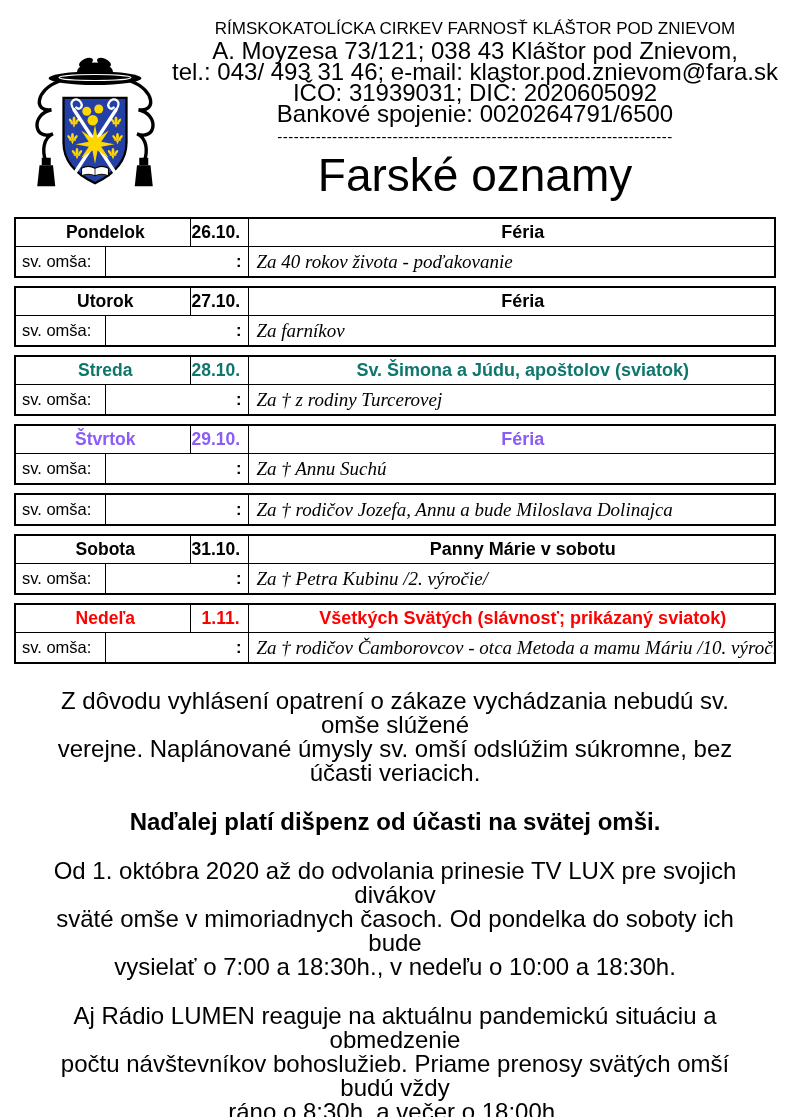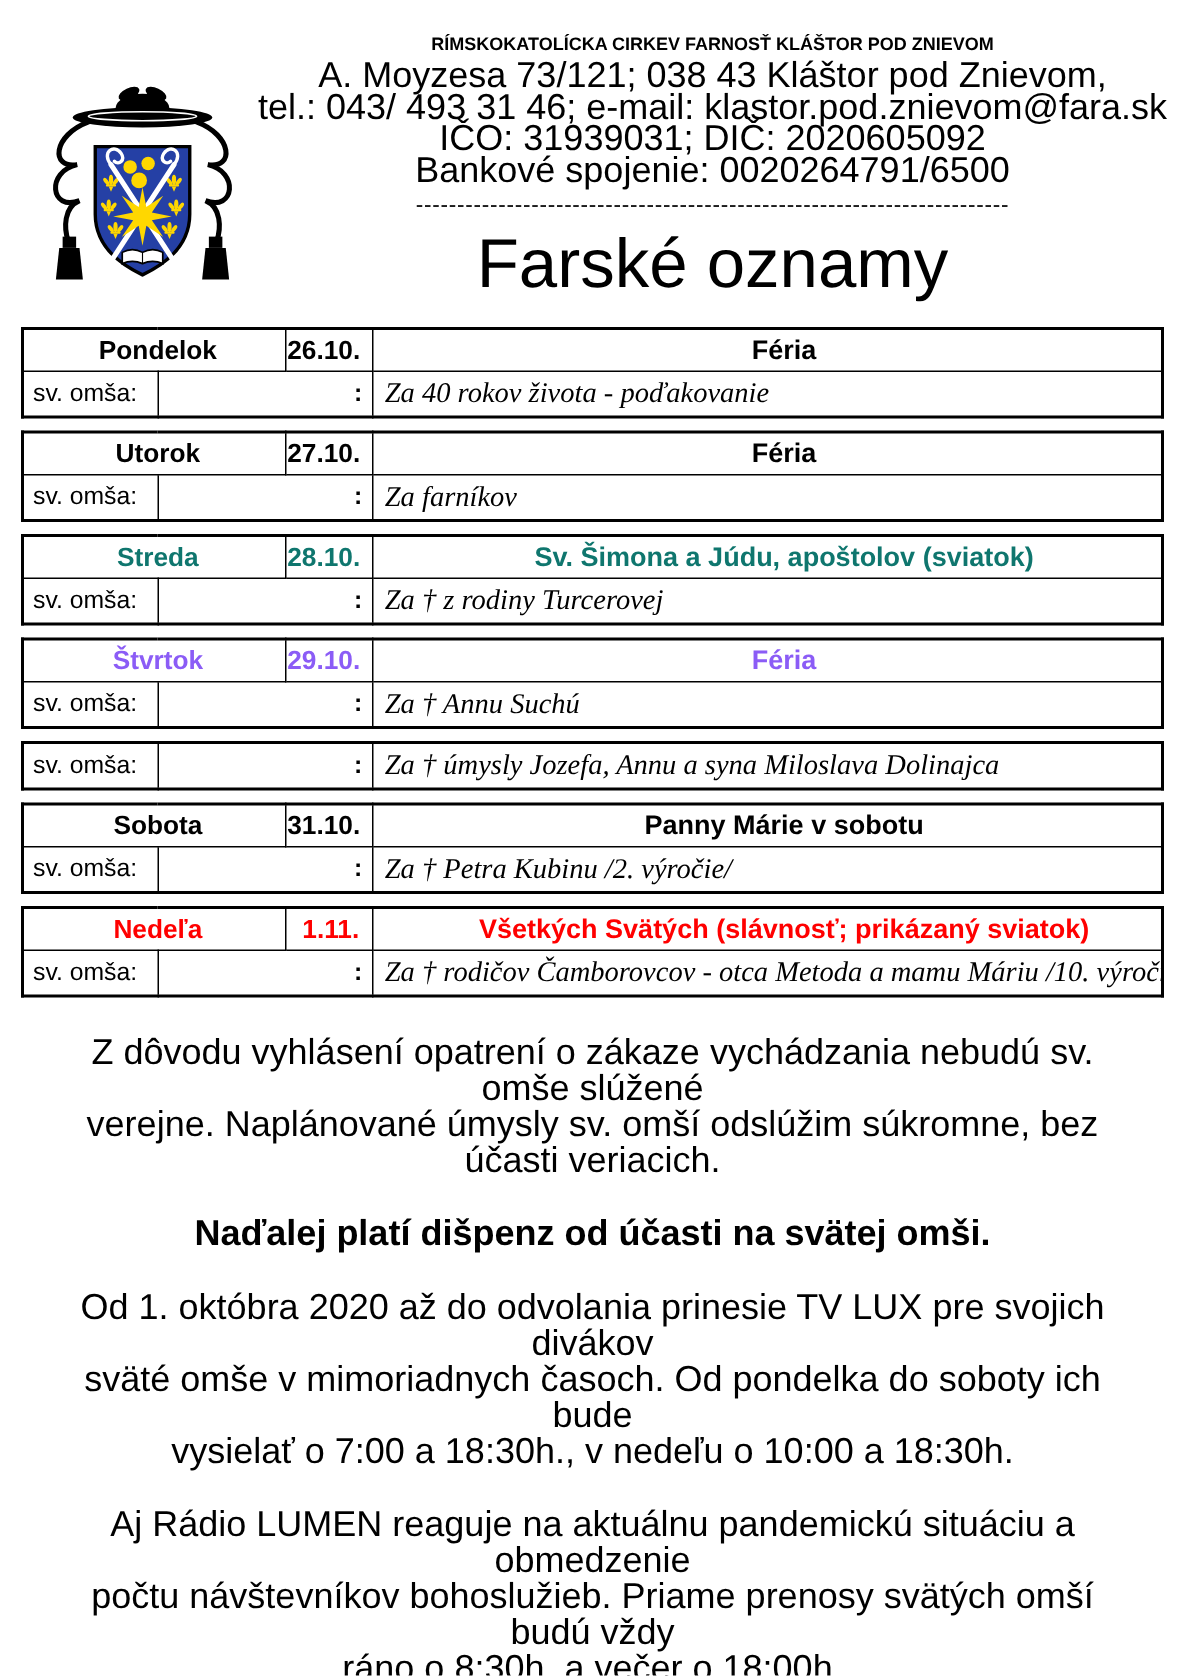--- a/index.html
+++ b/index.html
@@ -5,21 +5,21 @@
   html,body{margin:0;padding:0;background:#fff;}
   body{width:790px;height:1117px;overflow:hidden;color:#000;
        font-family:"Liberation Sans",sans-serif;}
   .page{padding:14px 14px 0 14px;}
 
   
   .header{display:flex;align-items:flex-start;}
   .crest{flex:0 0 152px;width:152px;padding-top:40px;padding-left:6px;}
   .head-text{flex:1;text-align:center;padding-top:4px;}
   .h-line{font-size:24px;line-height:21px;white-space:nowrap;}
-  .h-bold{font-weight:bold;font-size:12px;line-height:22px;}
+  .h-bold{font-weight:normal;font-size:17px;line-height:22px;}
   .divider{font-size:15px;line-height:15px;letter-spacing:.5px;margin-top:5px;
            white-space:nowrap;overflow:hidden;}
   .title{font-size:46px;font-weight:400;margin:7px 0 0 0;line-height:1.05;}
 
   
   .schedule{margin-top:16px;}
   table.day-block{width:100%;border-collapse:collapse;table-layout:fixed;
                   border:2px solid #000;margin-bottom:8px;}
   table.day-block td{border:1px solid #000;vertical-align:middle;
                      overflow:hidden;white-space:nowrap;}
@@ -209,21 +209,21 @@
       <colgroup>
           <col class="c1">
           <col class="c2">
           <col class="c3">
           <col class="c4">
         </colgroup>
       <tbody>
       <tr class="mass-row">
         <td class="mass-label">sv. omša:</td>
         <td class="mass-time" colspan="2">:</td>
-        <td class="intention">Za † úmysly Jozefa, Annu a syna Miloslava Dolinajca</td>
+        <td class="intention">Za † rodičov Jozefa, Annu a bude Miloslava Dolinajca</td>
       </tr>
     </tbody>
       </table>
 
     <table class="day-block">
       <colgroup>
           <col class="c1">
           <col class="c2">
           <col class="c3">
           <col class="c4">

